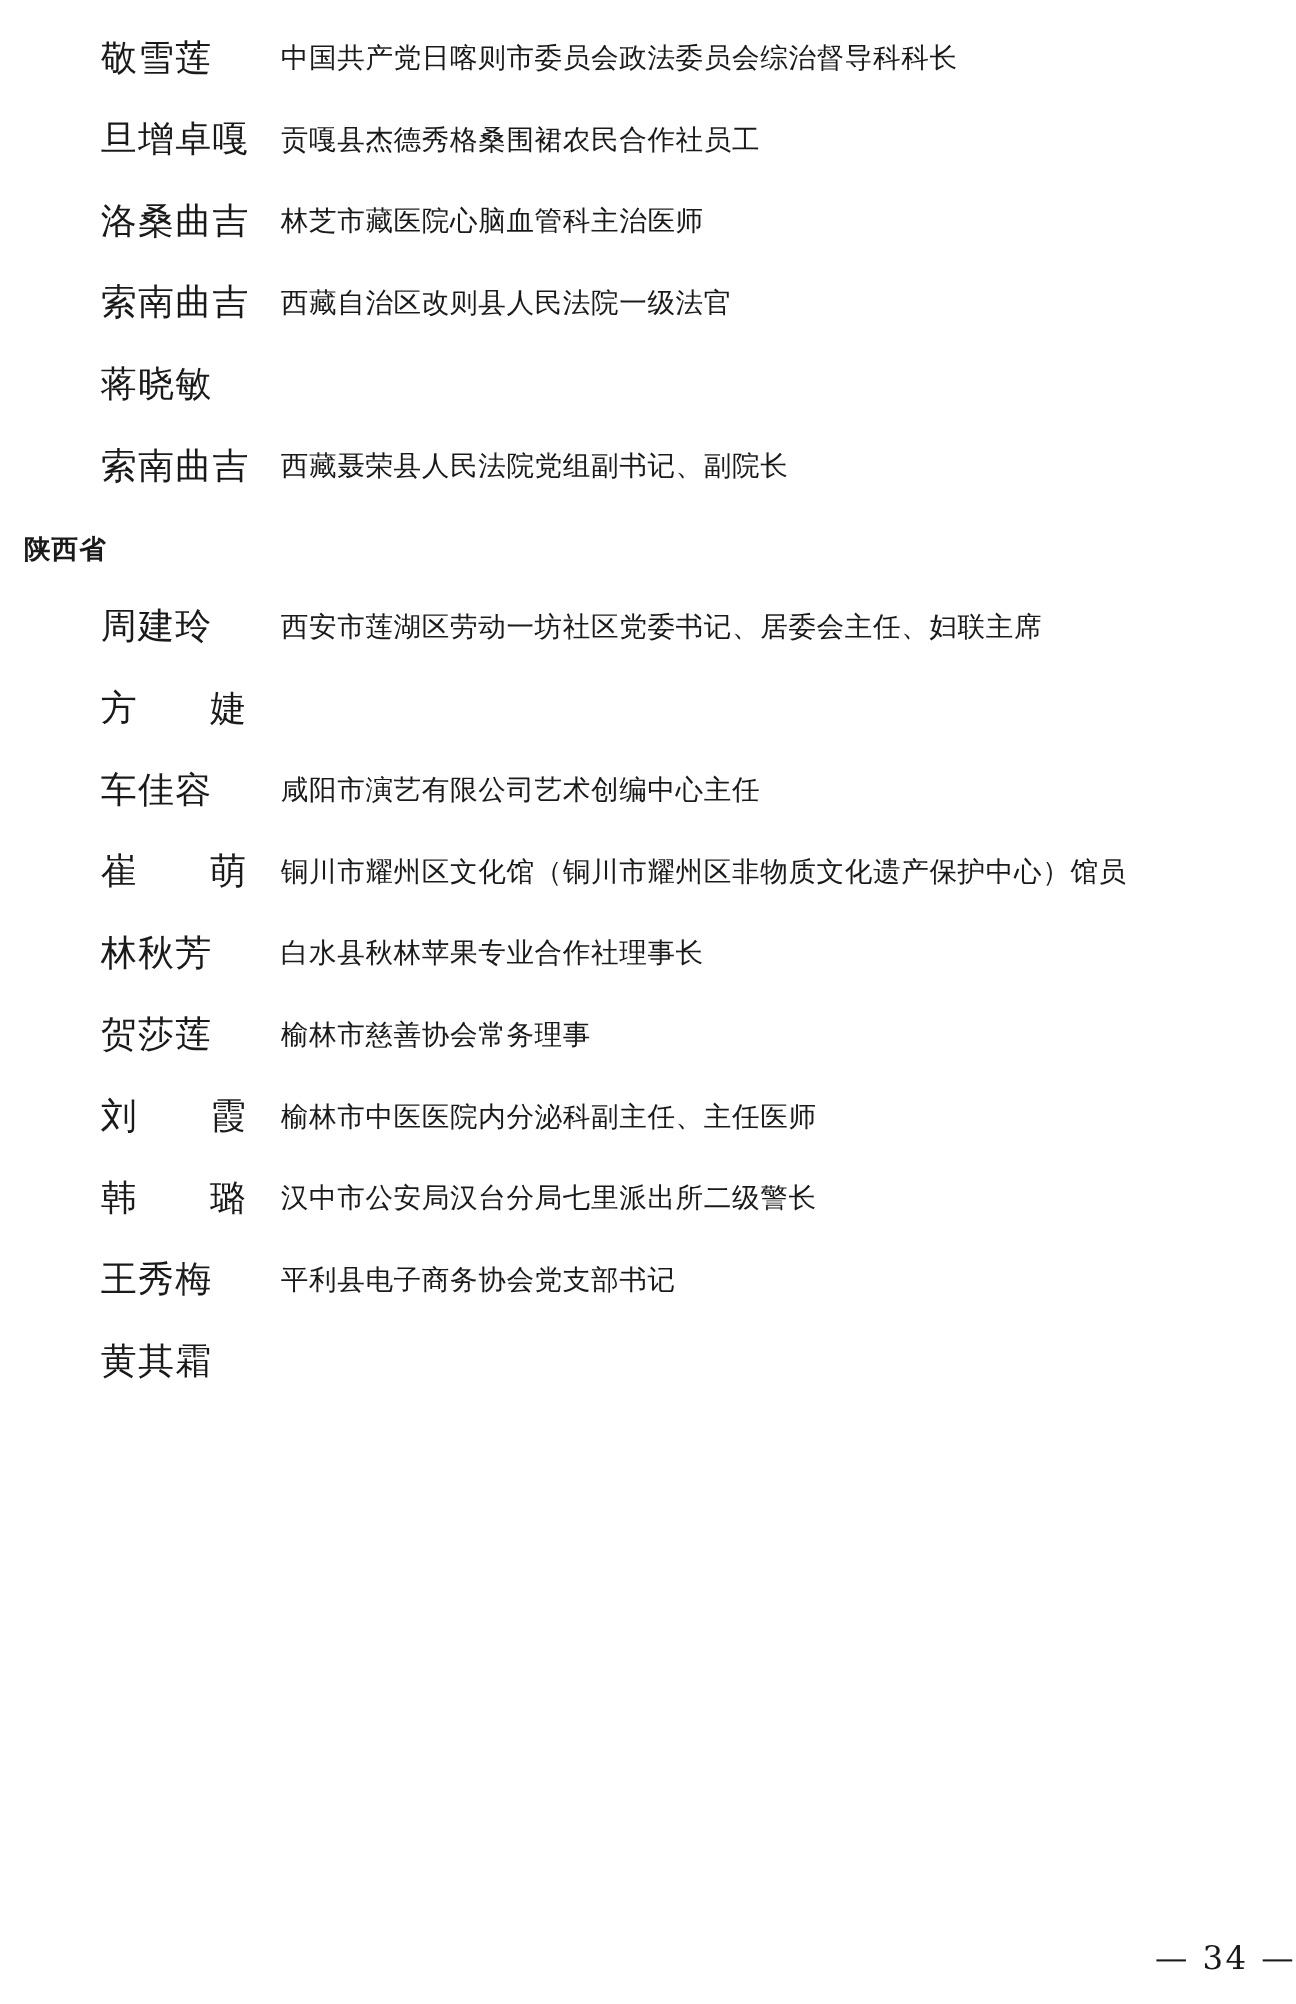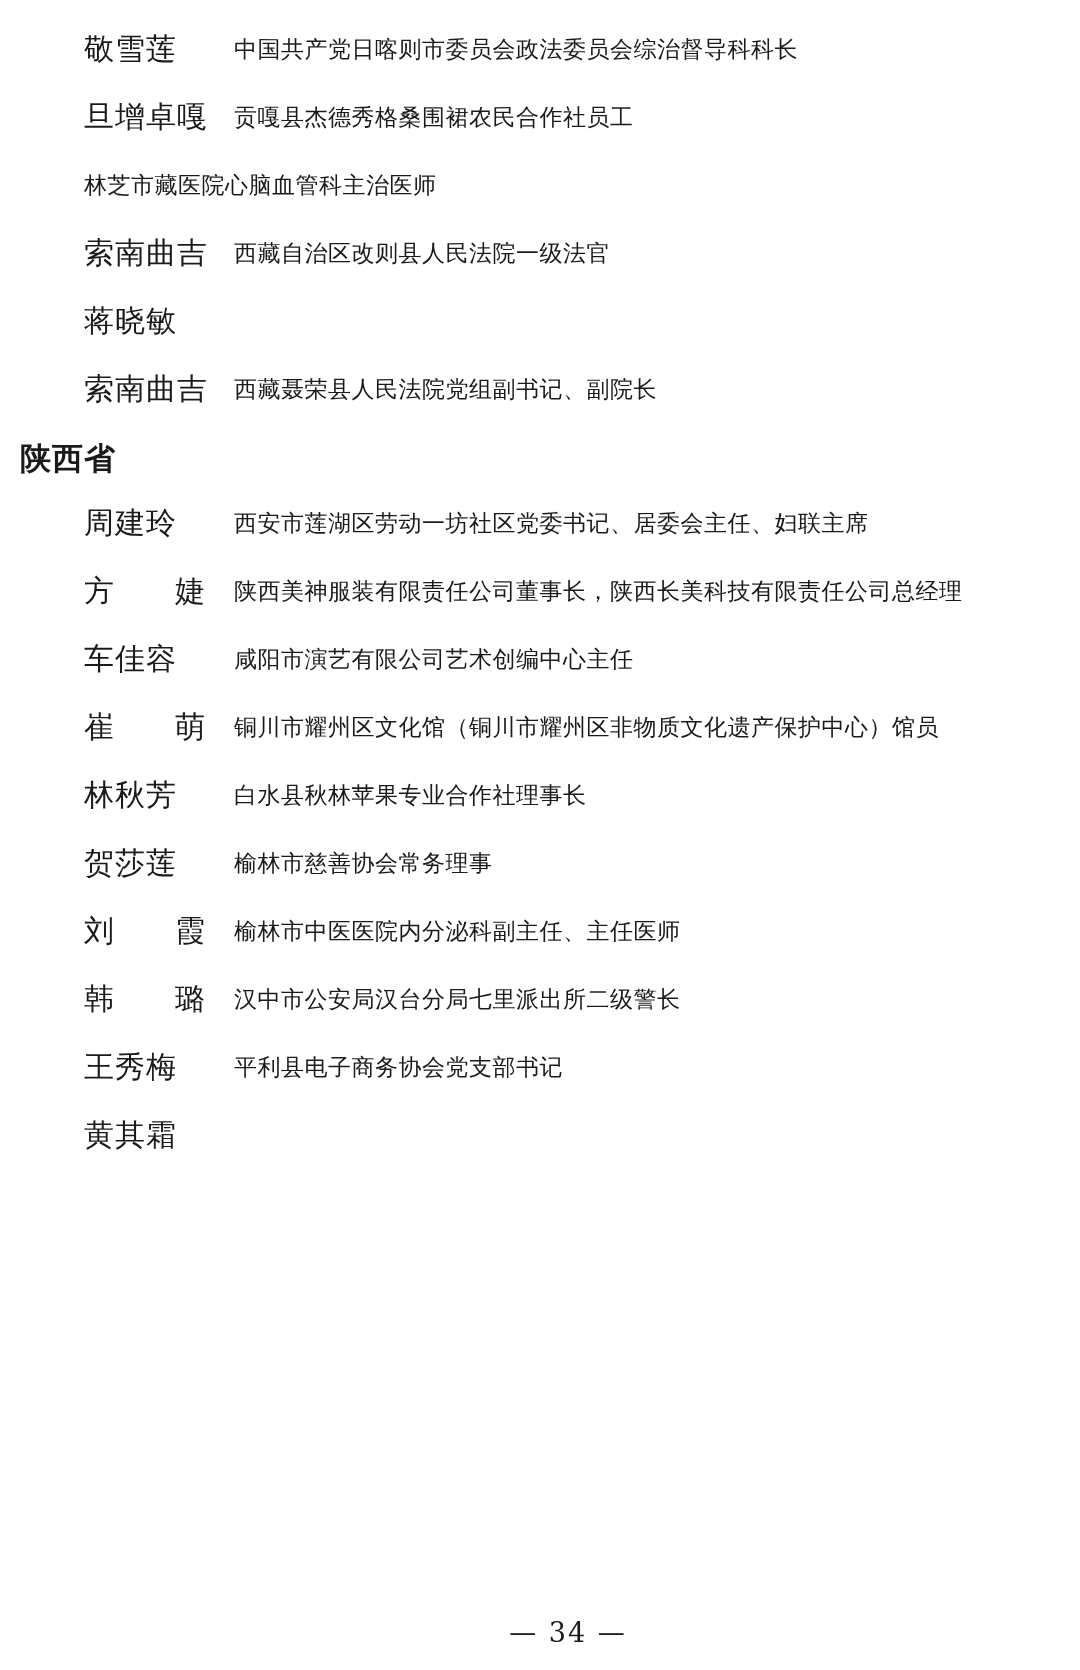--- a/index.html
+++ b/index.html
@@ -42,54 +42,55 @@
   }
   .entry .title {
     flex: 1 1 auto;
     font-size: 23px;
     line-height: 62px;
     letter-spacing: 0.5px;
     text-align: justify;
     text-justify: inter-ideograph;
   }
   .province {
-    font-size: 31px;
+    font-size: 22px;
     line-height: 64px;
     font-weight: bold;
     letter-spacing: 1px;
     margin-left: -64px;
     margin-top: 2px;
     margin-bottom: 2px;
   }
   .footer {
     position: absolute;
     left: 0;
     right: 0;
     bottom: 22px;
-    text-align: center;
+    text-align: right;
     padding-left: 56px;
     font-size: 27px;
     letter-spacing: 2px;
   }
 </style>
 </head>
 <body>
 
 <div class="page">
 
   <div>
     <div class="entry">
       <div class="name">敬雪莲</div>
       <div class="title">中国共产党日喀则市委员会政法委员会综治督导科科长</div>
     </div>
     <div class="entry">
       <div class="name">旦增卓嘎</div>
       <div class="title">贡嘎县杰德秀格桑围裙农民合作社员工</div>
     </div>
     <div class="entry">
+      <div class="name">洛桑曲吉</div>
       <div class="title">林芝市藏医院心脑血管科主治医师</div>
     </div>
     <div class="entry">
       <div class="name">索南曲吉</div>
       <div class="title">西藏自治区改则县人民法院一级法官</div>
     </div>
     <div class="entry">
       <div class="name">蒋晓敏</div>
     </div>
     <div class="entry">
@@ -103,21 +104,20 @@
   <div>
     <div class="entry">
       <div class="name">周建玲</div>
       <div class="title">西安市莲湖区劳动一坊社区党委书记、居委会主任、妇联主席</div>
     </div>
     <div class="entry">
       <div class="name spaced">
         <span>方</span>
         <span>婕</span>
       </div>
-      <div class="title">陕西美神服装有限责任公司董事长，陕西长美科技有限责任公司总经理</div>
     </div>
     <div class="entry">
       <div class="name">车佳容</div>
       <div class="title">咸阳市演艺有限公司艺术创编中心主任</div>
     </div>
     <div class="entry">
       <div class="name spaced">
         <span>崔</span>
         <span>萌</span>
       </div>

